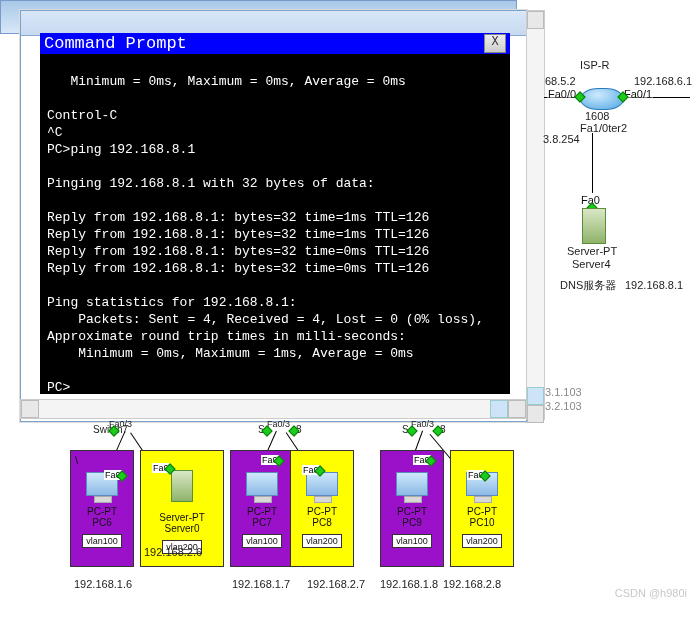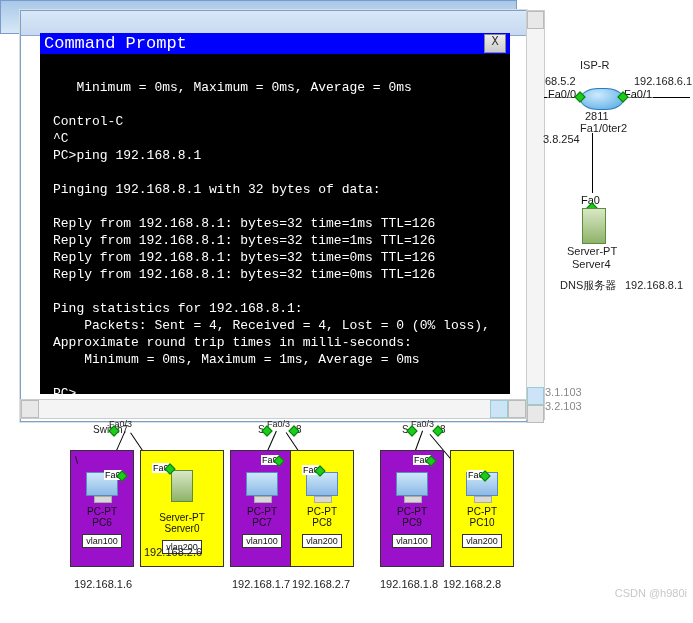--- a/index.html
+++ b/index.html
@@ -63,21 +63,21 @@
   }
   .terminal {
     position: absolute;
     left: 40px; top: 54px;
     width: 470px;
     height: 340px;
     background: #000;
     box-sizing: border-box;
   }
   .terminal pre {
-    margin: 8px;
+    margin: 2px;
     color: #fff;
     font-family: "Courier New", monospace;
     font-size: 13px;
     line-height: 17px;
     white-space: pre-wrap;
     padding: 17px 5px;
   }
   .hscroll {
     position: absolute;
     left: 20px; top: 399px;
@@ -195,21 +195,21 @@
   <span class="lbl" style="left:580px;top:59px">ISP-R</span>
   <span class="lbl" style="left:545px;top:75px">68.5.2</span>
   <span class="lbl" style="left:634px;top:75px">192.168.6.1</span>
   <div class="conn" style="left:544px;top:97px;width:40px;height:1px"></div>
   <div class="conn" style="left:620px;top:97px;width:70px;height:1px"></div>
   <span class="port" style="left:547px;top:88px">Fa0/0</span>
   <span class="port" style="left:623px;top:88px">Fa0/1</span>
   <div class="router" style="left:580px;top:88px"></div>
   <div class="dot-g" style="left:576px;top:93px"></div>
   <div class="dot-g" style="left:619px;top:93px"></div>
-  <span class="lbl" style="left:585px;top:110px">2811</span>
+  <span class="lbl" style="left:585px;top:110px">1608</span>
   <span class="lbl" style="left:580px;top:122px">Fa1/0ter2</span>
   <span class="lbl" style="left:543px;top:133px">3.8.254</span>
 
   <div class="conn" style="left:592px;top:133px;width:1px;height:60px"></div>
   <span class="port" style="left:580px;top:194px">Fa0</span>
   <div class="dot-g" style="left:588px;top:204px"></div>
   <div class="server-icon" style="left:582px;top:208px"></div>
   <span class="lbl" style="left:567px;top:245px">Server-PT</span>
   <span class="lbl" style="left:572px;top:258px">Server4</span>
   <span class="lbl" style="left:560px;top:278px">DNS服务器</span>
@@ -248,21 +248,21 @@
       <span class="fa0" style="left: 152px; top: 463px;">Fa0</span>
       <div class="dot-g" style="left: 166px; top: 465px;"></div>
       <span class="ip-lbl" style="left: 144px; top: 546px;">192.168.2.6</span>
       <div class="device-card purple" style="left: 230px; top: 450px;"><div style="height:10px"></div><div class="pc-icon"></div><div style="margin-top:10px">PC-PT</div><div>PC7</div><span class="vlan-badge">vlan100</span></div>
       <span class="fa0" style="left: 261px; top: 455px;">Fa0</span>
       <div class="dot-g" style="left: 275px; top: 457px;"></div>
       <span class="ip-lbl" style="left: 232px; top: 578px;">192.168.1.7</span>
       <div class="device-card yellow" style="left: 290px; top: 450px;"><div style="height:10px"></div><div class="pc-icon"></div><div style="margin-top:10px">PC-PT</div><div>PC8</div><span class="vlan-badge">vlan200</span></div>
       <span class="fa0" style="left: 302px; top: 465px;">Fa0</span>
       <div class="dot-g" style="left: 316px; top: 467px;"></div>
-      <span class="ip-lbl" style="left: 292px; top: 578px;">192.168.2.7</span>
+      <span class="ip-lbl" style="left: 307px; top: 578px;">192.168.2.7</span>
       <div class="device-card purple" style="left: 380px; top: 450px;"><div style="height:10px"></div><div class="pc-icon"></div><div style="margin-top:10px">PC-PT</div><div>PC9</div><span class="vlan-badge">vlan100</span></div>
       <span class="fa0" style="left: 413px; top: 455px;">Fa0</span>
       <div class="dot-g" style="left: 427px; top: 457px;"></div>
       <span class="ip-lbl" style="left: 380px; top: 578px;">192.168.1.8</span>
       <div class="device-card yellow" style="left: 450px; top: 450px;"><div style="height:10px"></div><div class="pc-icon"></div><div style="margin-top:10px">PC-PT</div><div>PC10</div><span class="vlan-badge">vlan200</span></div>
       <span class="fa0" style="left: 467px; top: 470px;">Fa0</span>
       <div class="dot-g" style="left: 481px; top: 472px;"></div>
       <span class="ip-lbl" style="left: 443px; top: 578px;">192.168.2.8</span>
     </div>
 

